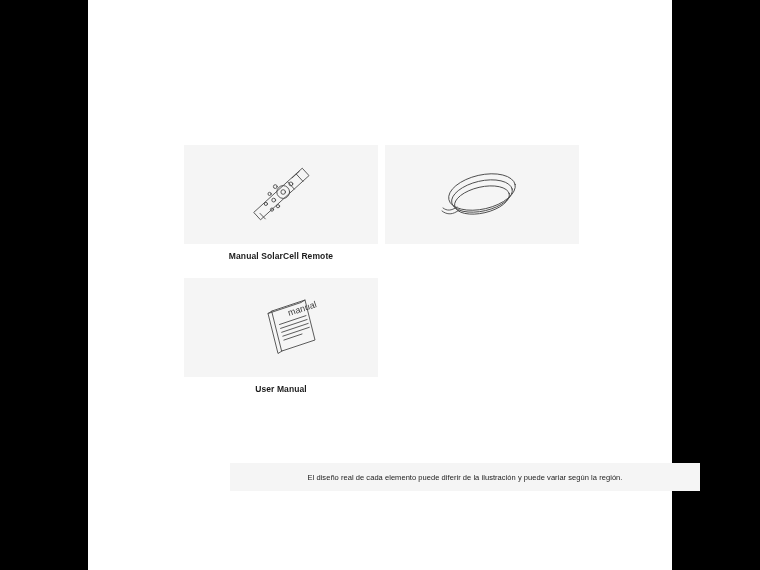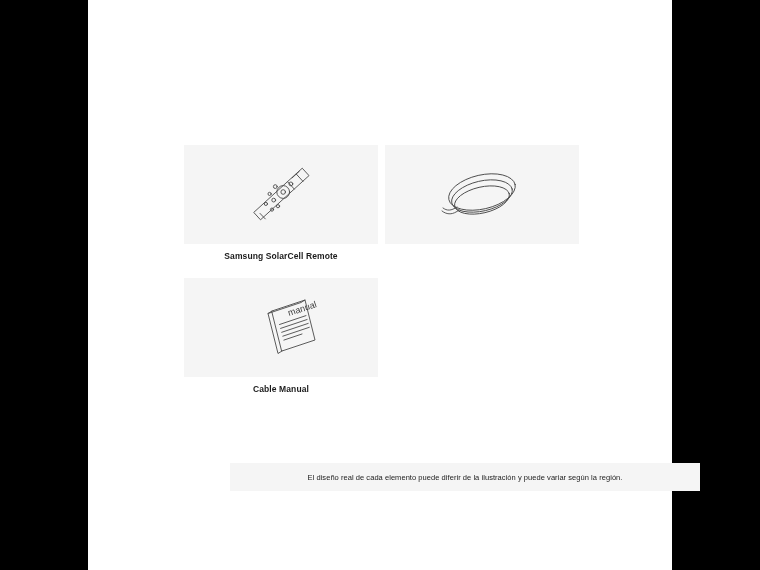--- a/index.html
+++ b/index.html
@@ -111,21 +111,21 @@
               <circle cx="89.7" cy="55.1" r="1.9"></circle>
               <circle cx="85.6" cy="48.9" r="1.6"></circle>
               <circle cx="94.0" cy="61.2" r="1.6"></circle>
               <circle cx="88.0" cy="64.6" r="1.6"></circle>
               <circle cx="81.9" cy="58.9" r="1.6"></circle>
 
               <path d="M76.0 68.4 L81.3 73.9"></path>
             </g>
           </svg>
         </div>
-        <div class="caption">Samsung SolarCell Remote</div>
+        <div class="caption">Manual SolarCell Remote</div>
       </div>
 
       <div class="item item-cable">
         <div class="thumb">
           <svg width="194" height="99" viewBox="0 0 194 99">
             <g fill="none" stroke="#4a4a4a" stroke-width="0.9" stroke-linejoin="round" stroke-linecap="round">
 
               <ellipse cx="97" cy="47" rx="34" ry="17" transform="rotate(-13 97 47)"></ellipse>
               <ellipse cx="97" cy="51" rx="31" ry="15" transform="rotate(-13 97 51)"></ellipse>
               <ellipse cx="97" cy="55" rx="28" ry="13" transform="rotate(-13 97 55)"></ellipse>
@@ -149,21 +149,21 @@
 
               <path d="M95.5 46.5 L122.0 37.6"></path>
               <path d="M96.6 50.4 L123.1 41.5"></path>
               <path d="M97.7 54.3 L124.2 45.4"></path>
               <path d="M98.8 58.2 L125.3 49.3"></path>
               <path d="M99.9 62.1 L118.0 56.0"></path>
             </g>
             <text x="105" y="38" transform="rotate(-18 105 38)" font-family="Liberation Sans, sans-serif" font-size="9" fill="#3b3b3b">manual</text>
           </svg>
         </div>
-        <div class="caption">Cable Manual</div>
+        <div class="caption">User Manual</div>
       </div>
 
     </div>
 
     <div class="footnote-band">
       <div class="footnote-text">El diseño real de cada elemento puede diferir de la ilustración y puede variar según la región.</div>
     </div>
 
   </div>
 </div>

